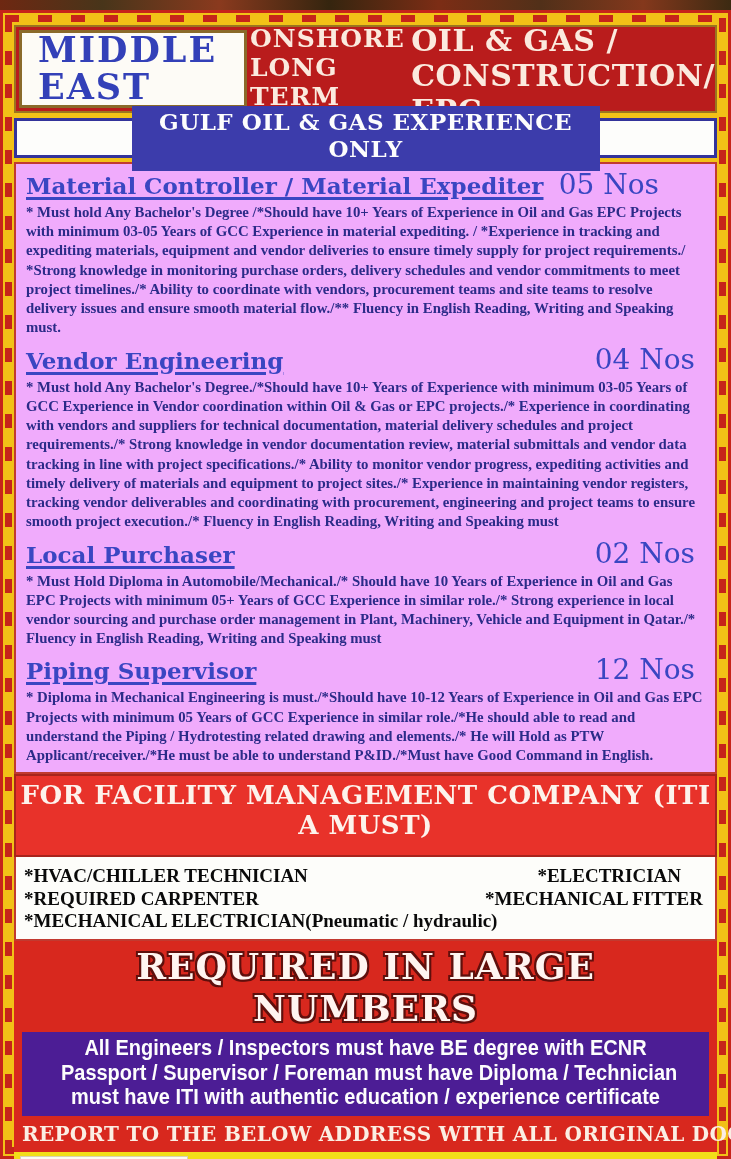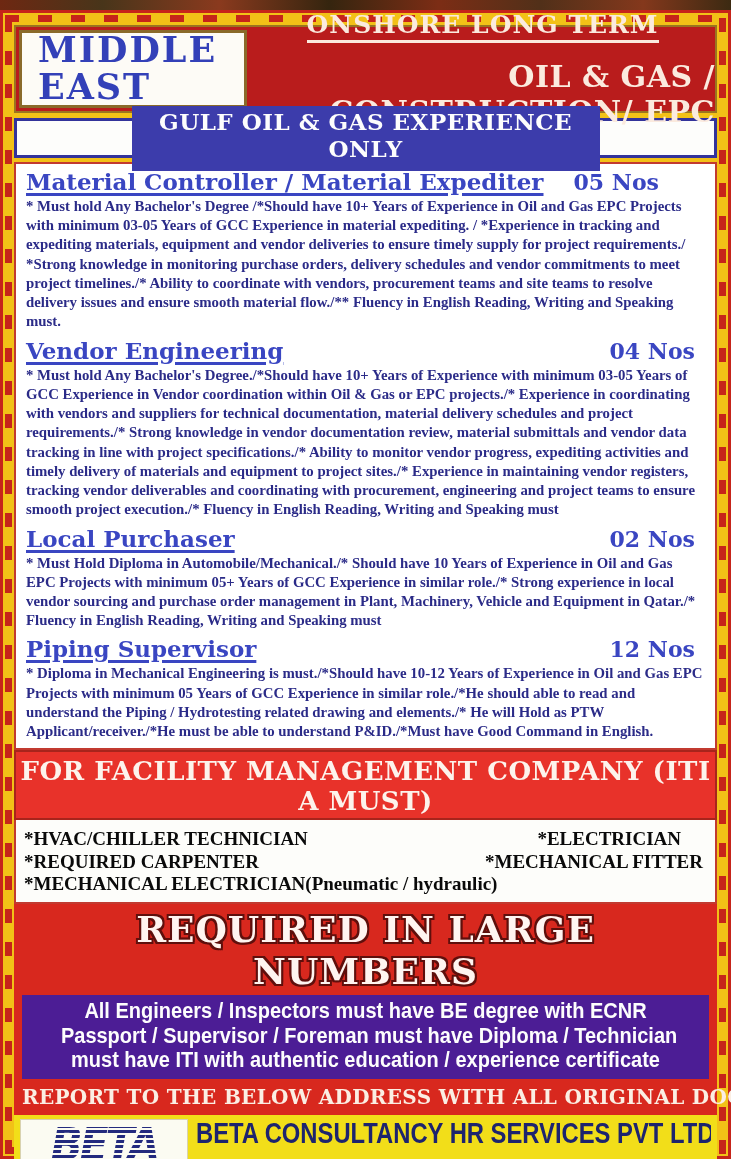--- a/index.html
+++ b/index.html
@@ -23,45 +23,45 @@
     background-position:top left,bottom left,top left,top right;
     background-repeat:no-repeat; }
   .content { position:relative; z-index:1; }
 
   
   .header { display:flex; align-items:stretch; background:#b91c1c; border:2px solid #9a7420; height:88px; }
   .brand-box { width:228px; margin:3px; background:#fdfbf6; border:3px solid #8a6a2a;
     display:flex; align-items:center; padding-left:16px; }
   .brand-text { font-family:"DejaVu Serif", serif; font-weight:bold; font-size:35px; line-height:1.05;
     color:#3340b8; letter-spacing:2px; }
-  .header-right { flex:1; display:flex; flex-direction:column; align-items:center; justify-content:center; gap:4px;text-align:right; }
+  .header-right { flex:1; display:flex; flex-direction:row; align-items:center; justify-content:center; gap:4px; }
   .tagline1 { font-family:"DejaVu Serif", serif; font-weight:bold; font-size:25px; color:#fbeade;
     letter-spacing:1px; border-bottom:3px solid #fbeade; padding-bottom:1px; }
   .tagline2 { font-family:"DejaVu Serif", serif; font-weight:bold; font-size:30px; color:#fbeade; letter-spacing:0.5px;margin-top:12px; }
 
   
   .gulf-bar { margin-top:5px; background:#fdfdfb; border:3px solid #33339a; height:40px;
     display:flex; align-items:center; justify-content:center; }
   .gulf-inner { background:#3c3cab; color:#fdfdfd; font-family:"DejaVu Serif", serif; font-weight:bold;
     font-size:23px; letter-spacing:0.5px; width:468px; text-align:center; padding:2px 0 9px; }
 
   
-  .jobs-box { margin-top:4px; background:#ffffff; border:2px solid #c23a30; padding:4px 10px 2px 10px; }
+  .jobs-box { margin-top:4px; background:#f0abfc; border:2px solid #c23a30; padding:4px 10px 2px 10px; }
   .job { margin-bottom:5px; }
   .job-head { display:flex; justify-content:space-between; align-items:baseline; }
   .job-title { font-family:"DejaVu Serif", serif; font-weight:bold; font-size:23px; color:#3a46c2;
     text-decoration:underline; text-decoration-thickness:3px; text-underline-offset:3px; }
-  .job-nos { font-family:"DejaVu Serif", serif; font-weight:bold; font-size:22px; color:#3a46c2; margin-right:10px; }
+  .job-nos { font-family:"DejaVu Serif", serif; font-weight:normal; font-size:28px; color:#3a46c2; margin-right:10px; }
   .job-nos.inset { margin-right:46px; }
   .job-body { margin-top:2px; font-family:"Liberation Serif", serif; font-weight:bold;
     font-size:14.8px; line-height:1.3; color:#2b2b88; }
 
   
   .facility-bar { background:#e8322a; border:2px solid #a8241c; color:#fdf3ec; text-align:center;
-    font-family:"DejaVu Serif", serif; font-weight:bold; font-size:26px; letter-spacing:0.5px; padding:4px 0 2px; }
+    font-family:"DejaVu Serif", serif; font-weight:bold; font-size:26px; letter-spacing:0.5px; padding:4px 0 15px; }
   .roles-box { background:#fdfdfa; border:2px solid #c23a30; border-top:none; padding:8px 8px 6px 8px;
     font-family:"Liberation Serif", serif; font-weight:bold; font-size:19px; color:#0a0a0a; }
   .roles-row { display:flex; justify-content:space-between; line-height:1.18; }
   .roles-row.r1 { padding-right:26px; }
   .roles-row.r2 { padding-right:4px; }
 
   
   .required-band { background:#d8281e; padding:4px 8px 6px; }
   .required-title { text-align:center; font-family:"DejaVu Serif", serif; font-weight:bold; font-size:36px;
     letter-spacing:1px; color:#fff4f0;

